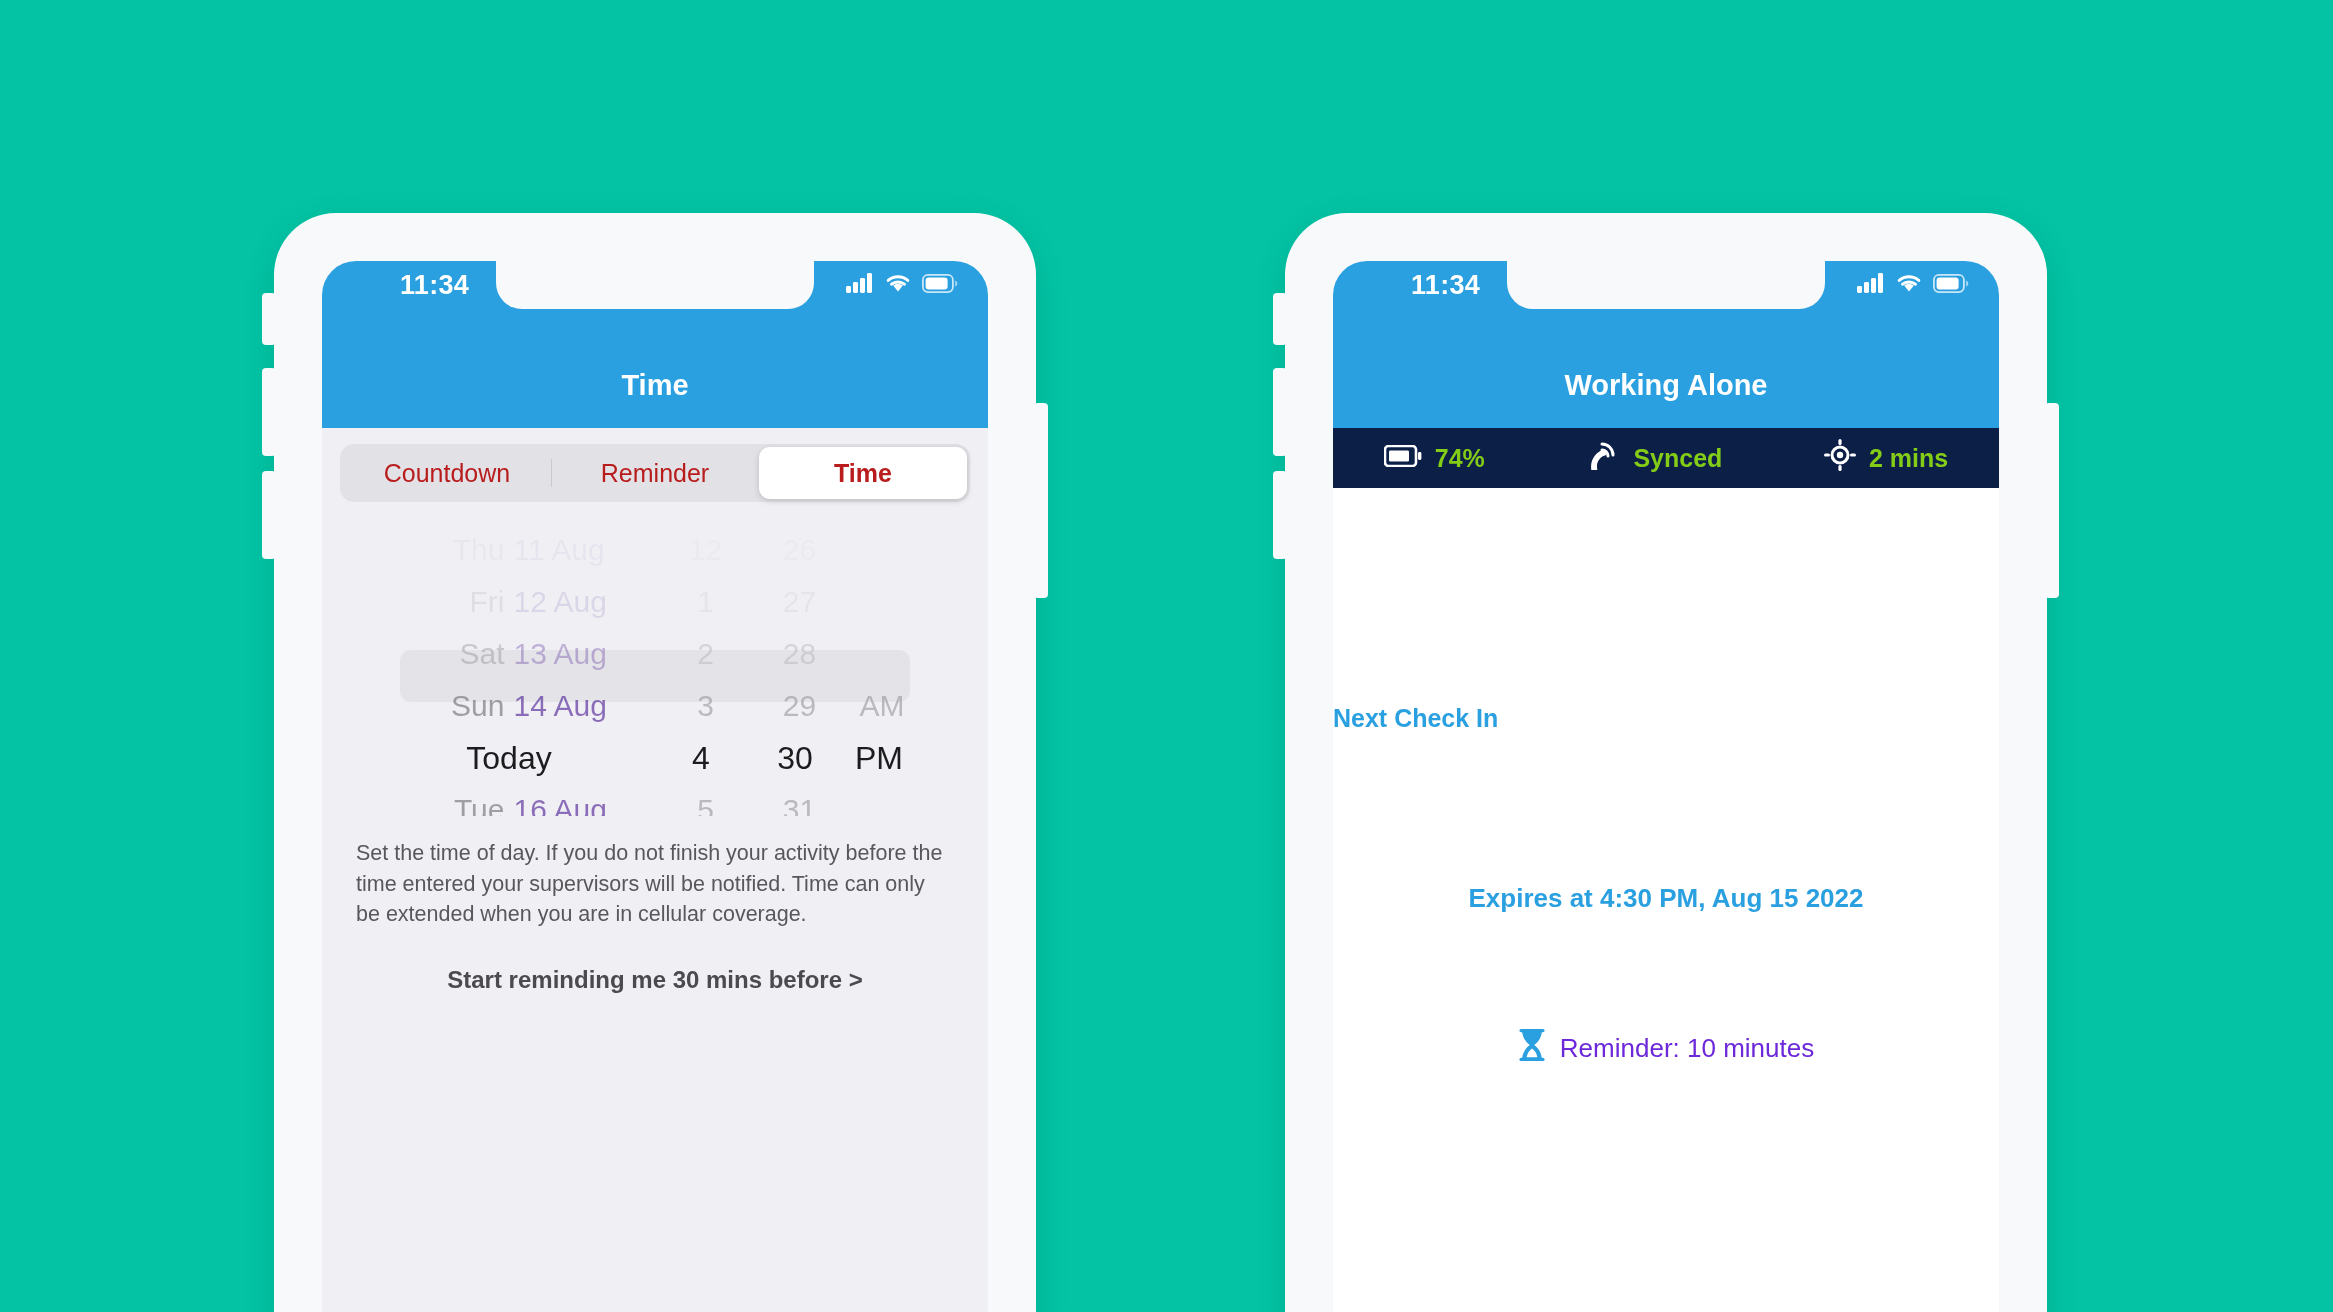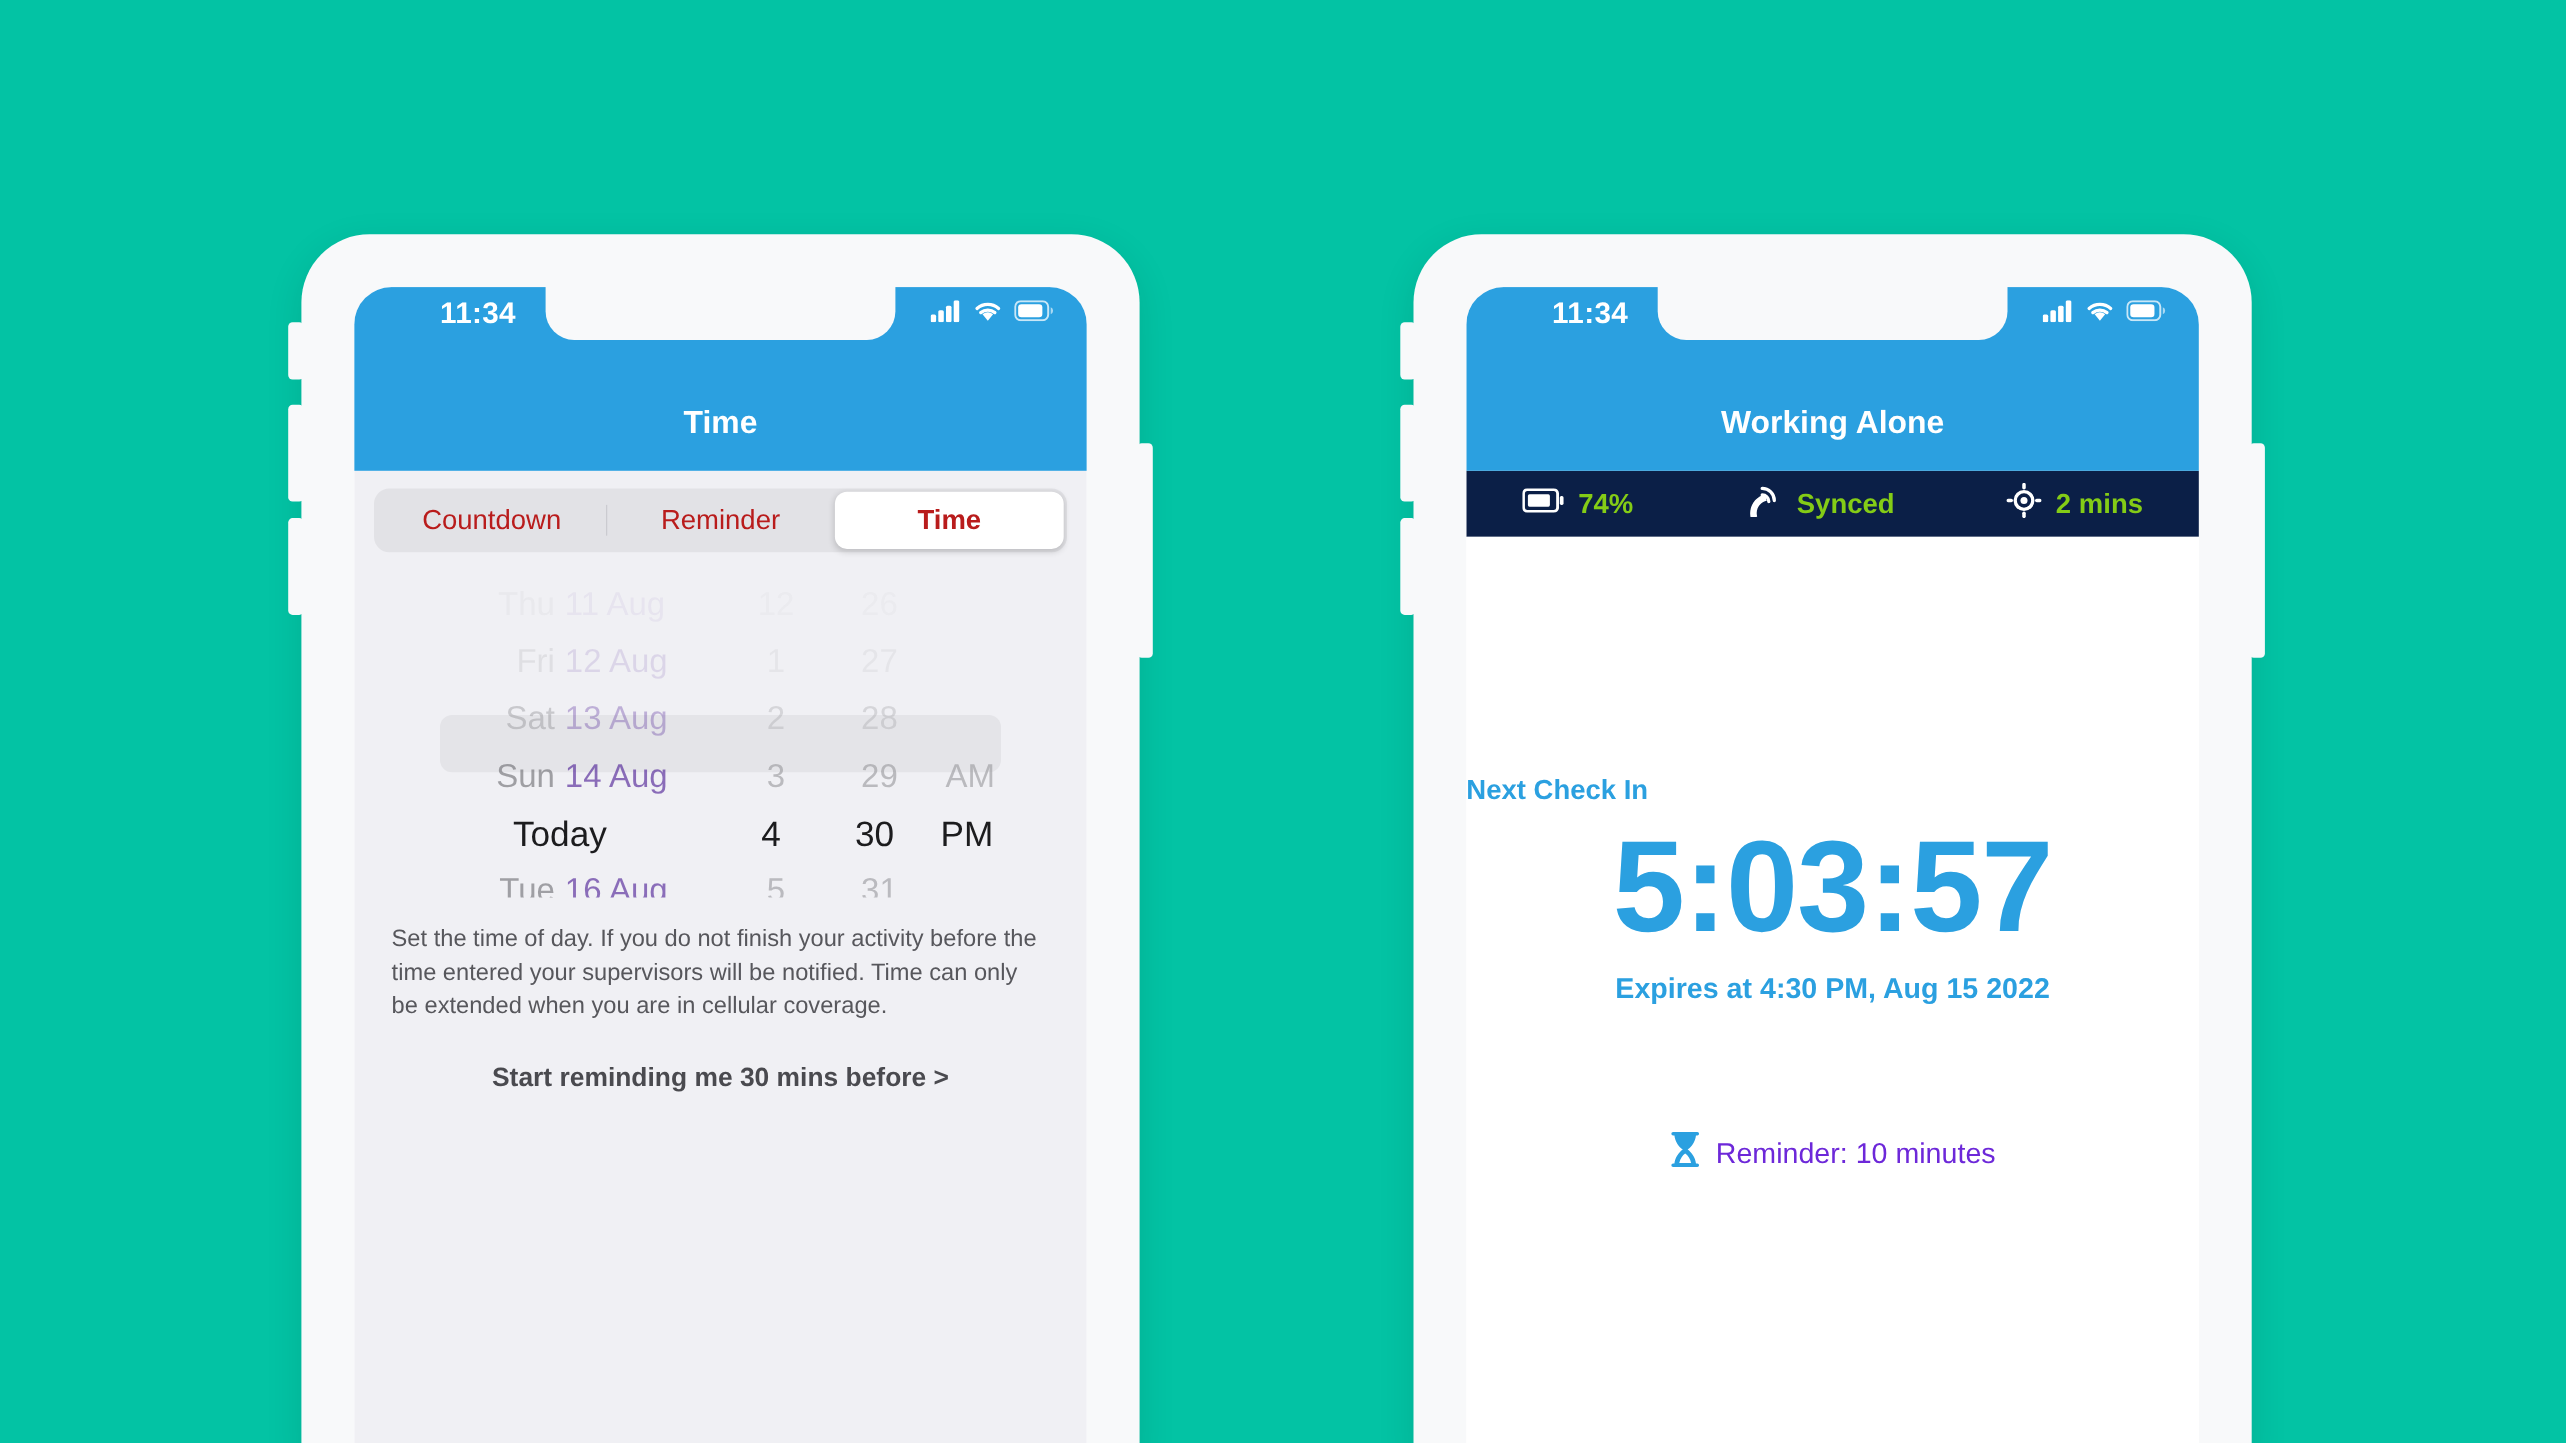--- a/index.html
+++ b/index.html
@@ -320,21 +320,20 @@
               <rect x="0" y="14.4" width="6" height="3.2" rx="1.6" fill="#fff"></rect>
               <rect x="26" y="14.4" width="6" height="3.2" rx="1.6" fill="#fff"></rect>
             </svg>
         </span>
         <span>2 mins</span>
       </div>
     </div>
 
     <div class="body-right">
       <div class="next-label">Next Check In</div>
-      <div class="bigclock">5:03:57</div>
       <div class="expires">Expires at 4:30 PM, Aug 15 2022</div>
       <div class="reminder">
         <span>
           <svg width="28" height="34" viewBox="0 0 28 34">
               <path d="M3 1h22a1.6 1.6 0 0 1 0 3.2h-1.2C23.2 10 19.6 14.6 16.2 17c3.4 2.4 7 7 7.6 12.8H25a1.6 1.6 0 0 1 0 3.2H3a1.6 1.6 0 0 1 0-3.2h1.2C4.8 24 8.4 19.4 11.8 17 8.4 14.6 4.8 10 4.2 4.2H3A1.6 1.6 0 0 1 3 1Z" fill="#2ba0e0"></path>
               <path d="M8.6 29.2c.9-4.2 3.1-7 5.4-8.6 2.3 1.6 4.5 4.4 5.4 8.6Z" fill="#fff"></path>
             </svg>
         </span>
         <span>Reminder: 10 minutes</span>
       </div>

